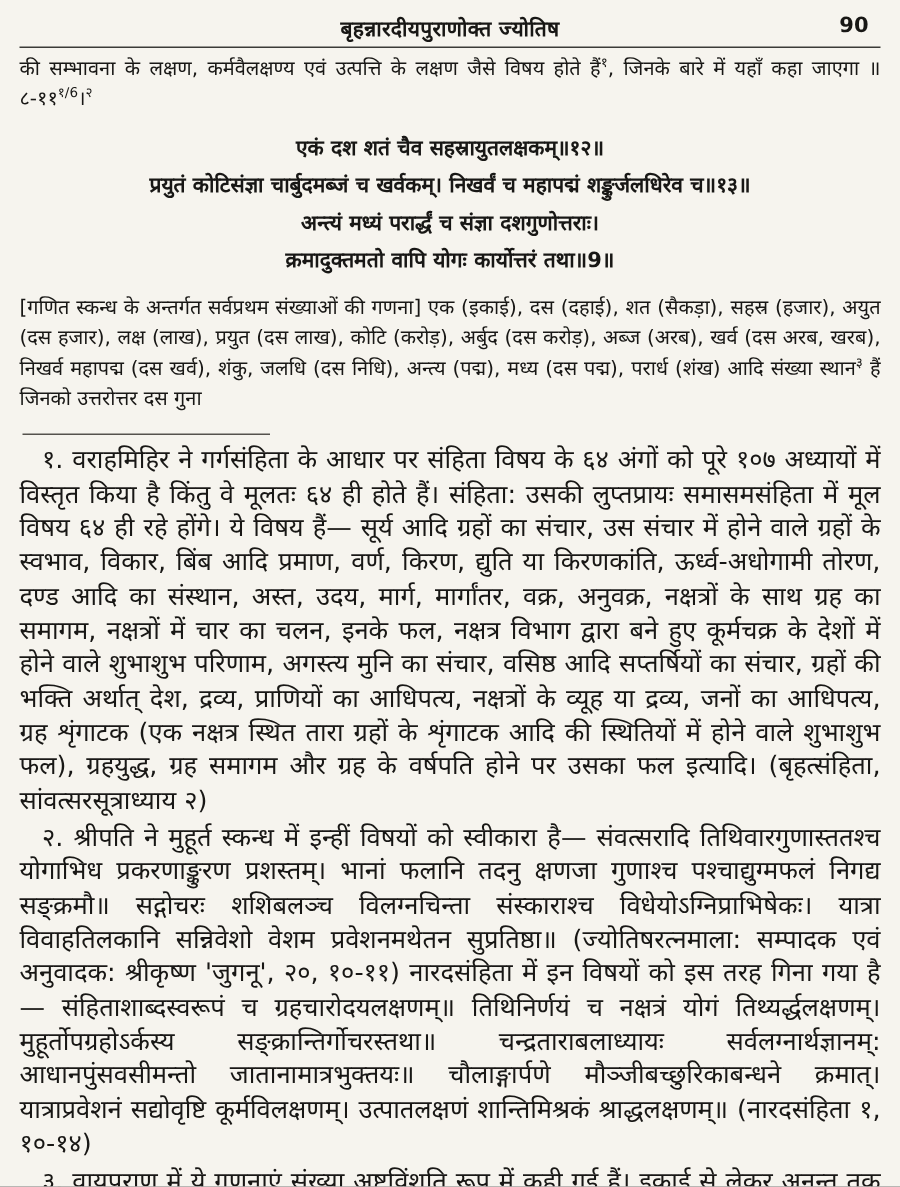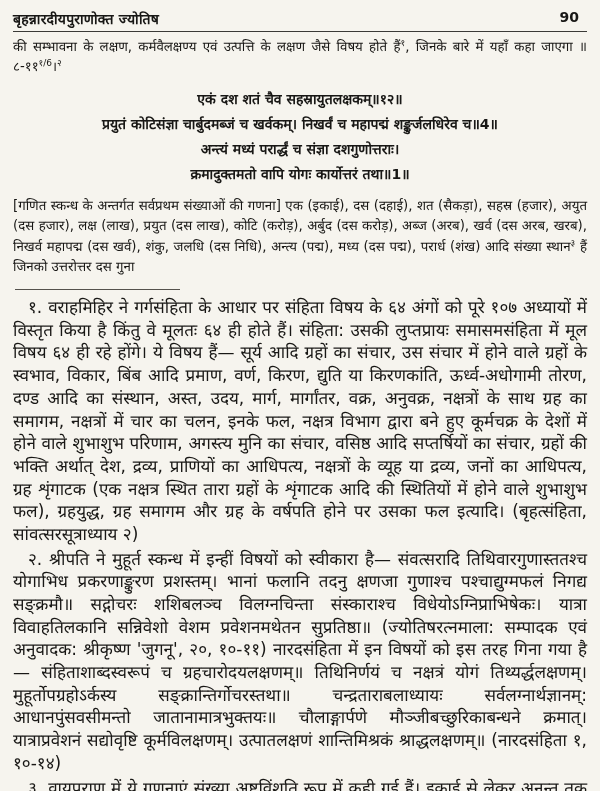--- a/index.html
+++ b/index.html
@@ -17,20 +17,21 @@
   }
   .header {
     position: relative;
     height: 23px;
     border-bottom: 1.6px solid #3b3a37;
     margin-bottom: 5px;
   }
   .header-title {
     position: absolute;
     left: 0; right: 0; top: 1px;
+    text-align: center;
     font-weight: bold;
     font-size: 14px;
     letter-spacing: 0.2px;
   }
   .page-number {
     position: absolute;
     right: 8px; top: 1px;
     font-weight: bold;
     font-size: 14px;
   }
@@ -79,23 +80,23 @@
 
   <div class="header">
     <div class="header-title">बृहन्नारदीयपुराणोक्त ज्योतिष</div>
     <div class="page-number">90</div>
   </div>
 
   <p class="intro"><span>की सम्भावना के लक्षण, कर्मवैलक्षण्य एवं उत्पत्ति के लक्षण जैसे विषय होते हैं</span><sup>१</sup><span>, जिनके बारे में यहाँ कहा जाएगा ॥ ८-११</span><sup>१/6</sup><span>।</span><sup>२</sup></p>
 
   <div class="verses">
     <div class="verse-line">एकं दश शतं चैव सहस्रायुतलक्षकम्॥१२॥</div>
-    <div class="verse-line">प्रयुतं कोटिसंज्ञा चार्बुदमब्जं च खर्वकम्। निखर्वं च महापद्मं शङ्कुर्जलधिरेव च॥4॥</div>
+    <div class="verse-line">प्रयुतं कोटिसंज्ञा चार्बुदमब्जं च खर्वकम्। निखर्वं च महापद्मं शङ्कुर्जलधिरेव च॥१३॥</div>
     <div class="verse-line">अन्त्यं मध्यं परार्द्धं च संज्ञा दशगुणोत्तराः।</div>
-    <div class="verse-line">क्रमादुक्तमतो वापि योगः कार्योत्तरं तथा॥1॥</div>
+    <div class="verse-line">क्रमादुक्तमतो वापि योगः कार्योत्तरं तथा॥9॥</div>
   </div>
 
   <p class="para"><span>[गणित स्कन्ध के अन्तर्गत सर्वप्रथम संख्याओं की गणना] एक (इकाई), दस (दहाई), शत (सैकड़ा), सहस्र (हजार), अयुत (दस हजार), लक्ष (लाख), प्रयुत (दस लाख), कोटि (करोड़), अर्बुद (दस करोड़), अब्ज (अरब), खर्व (दस अरब, खरब), निखर्व महापद्म (दस खर्व), शंकु, जलधि (दस निधि), अन्त्य (पद्म), मध्य (दस पद्म), परार्ध (शंख) आदि संख्या स्थान</span><sup>३</sup><span> हैं जिनको उत्तरोत्तर दस गुना</span></p>
 
   <div class="fn-sep"></div>
 
   <div>
     <p class="footnote"><span class="fn-num">१.</span> <span>वराहमिहिर ने गर्गसंहिता के आधार पर संहिता विषय के ६४ अंगों को पूरे १०७ अध्यायों में विस्तृत किया है किंतु वे मूलतः ६४ ही होते हैं। संहिता: उसकी लुप्तप्रायः समासमसंहिता में मूल विषय ६४ ही रहे होंगे। ये विषय हैं— सूर्य आदि ग्रहों का संचार, उस संचार में होने वाले ग्रहों के स्वभाव, विकार, बिंब आदि प्रमाण, वर्ण, किरण, द्युति या किरणकांति, ऊर्ध्व-अधोगामी तोरण, दण्ड आदि का संस्थान, अस्त, उदय, मार्ग, मार्गांतर, वक्र, अनुवक्र, नक्षत्रों के साथ ग्रह का समागम, नक्षत्रों में चार का चलन, इनके फल, नक्षत्र विभाग द्वारा बने हुए कूर्मचक्र के देशों में होने वाले शुभाशुभ परिणाम, अगस्त्य मुनि का संचार, वसिष्ठ आदि सप्तर्षियों का संचार, ग्रहों की भक्ति अर्थात् देश, द्रव्य, प्राणियों का आधिपत्य, नक्षत्रों के व्यूह या द्रव्य, जनों का आधिपत्य, ग्रह शृंगाटक (एक नक्षत्र स्थित तारा ग्रहों के शृंगाटक आदि की स्थितियों में होने वाले शुभाशुभ फल), ग्रहयुद्ध, ग्रह समागम और ग्रह के वर्षपति होने पर उसका फल इत्यादि। (बृहत्संहिता, सांवत्सरसूत्राध्याय २)</span></p>
     <p class="footnote"><span class="fn-num">२.</span> <span>श्रीपति ने मुहूर्त स्कन्ध में इन्हीं विषयों को स्वीकारा है— संवत्सरादि तिथिवारगुणास्ततश्च योगाभिध प्रकरणाङ्कुरण प्रशस्तम्। भानां फलानि तदनु क्षणजा गुणाश्च पश्चाद्युग्मफलं निगद्य सङ्क्रमौ॥ सद्गोचरः शशिबलञ्च विलग्नचिन्ता संस्काराश्च विधेयोऽग्निप्राभिषेकः। यात्रा विवाहतिलकानि सन्निवेशो वेशम प्रवेशनमथेतन सुप्रतिष्ठा॥ (ज्योतिषरत्नमाला: सम्पादक एवं अनुवादक: श्रीकृष्ण 'जुगनू', २०, १०-११) नारदसंहिता में इन विषयों को इस तरह गिना गया है— संहिताशाब्दस्वरूपं च ग्रहचारोदयलक्षणम्॥ तिथिनिर्णयं च नक्षत्रं योगं तिथ्यर्द्धलक्षणम्। मुहूर्तोपग्रहोऽर्कस्य सङ्क्रान्तिर्गोचरस्तथा॥ चन्द्रताराबलाध्यायः सर्वलग्नार्थज्ञानम्: आधानपुंसवसीमन्तो जातानामात्रभुक्तयः॥ चौलाङ्गार्पणे मौञ्जीबच्छुरिकाबन्धने क्रमात्। यात्राप्रवेशनं सद्योवृष्टि कूर्मविलक्षणम्। उत्पातलक्षणं शान्तिमिश्रकं श्राद्धलक्षणम्॥ (नारदसंहिता १, १०-१४)</span></p>
     <p class="footnote"><span class="fn-num">३.</span> <span>वायुपुराण में ये गणनाएं संख्या अष्टविंशति रूप में कही गई हैं। इकाई से लेकर अनन्त तक संख्याओं का ज्ञान परार्द्ध और पर नाम से कहा गया है। इसमें इकाई, दहाई, सैकड़ा, हजार तक और इसके बाद १० सहस्र को एक अयुत माना गया है। सौ अयुत की एक नियुत होता है। दस सौ सहस्र या दस नियुत को एक कोटि, दस कोटि का एक अर्बुद, सौ कोटि का एक पद्म माना गया है। एक सहस्र कोटि का खर्व, दस सहस्र कोटि का एक निखर्व, सौ सहस्र कोटि का एक शङ्कु माना जाता था। हजार-हजार कोटि को पुनः दस बार गुणित करने पर समुद्र नाम से जाना जाता है। अयुत कोटि का एक मध्य, हजार नियुत कोटि का एक अन्त एवं हजार कोटि कोटि का एक परार्द्ध होता है। दो परार्द्ध की एक संख्या मानी गई है। सौ संख्या को परिवृद्ध माना गया है। इसके बाद अयुत, नियुत, प्रयुत,</span></p>

